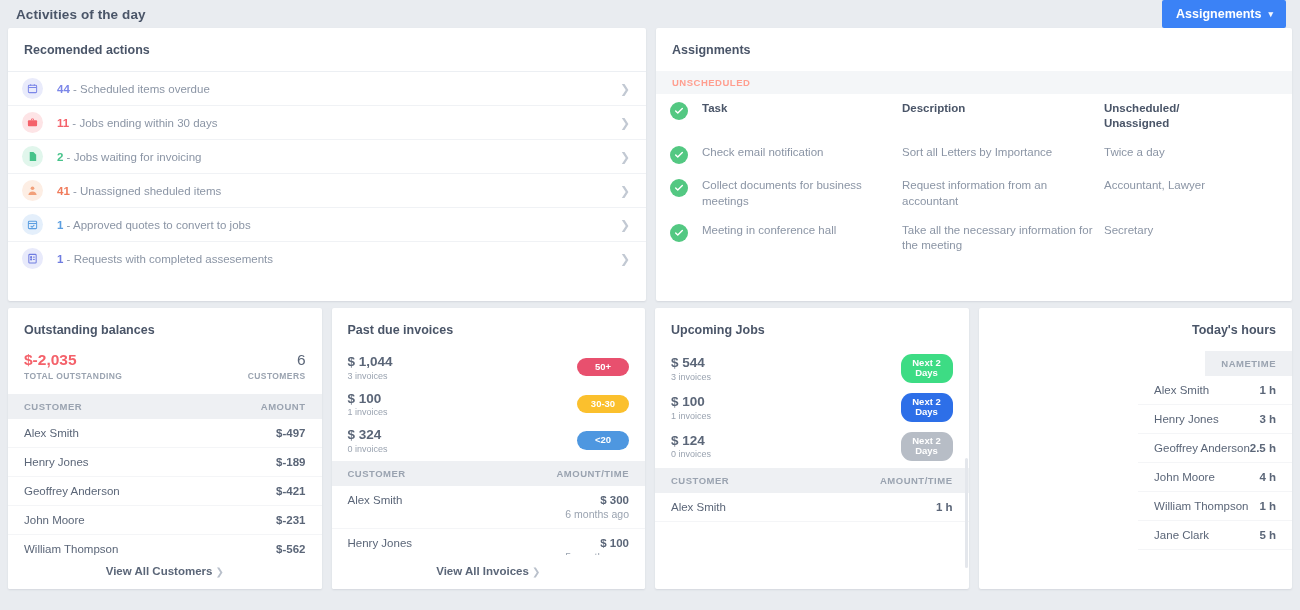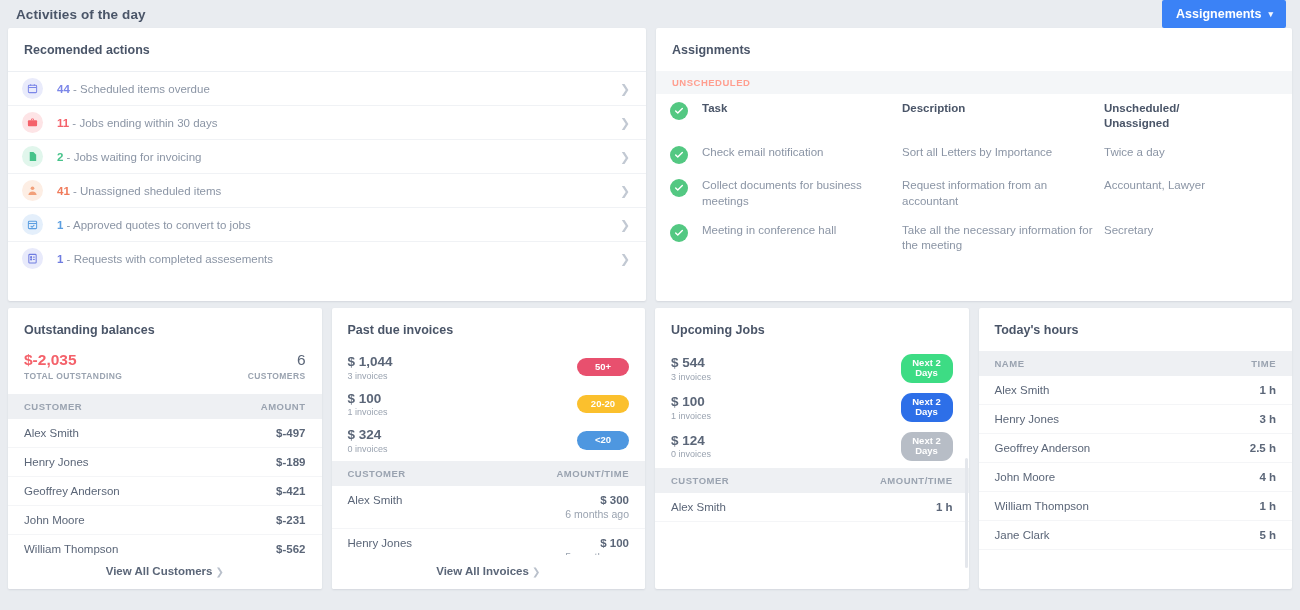--- a/index.html
+++ b/index.html
@@ -87,21 +87,21 @@
     margin-top: 1px;
   }
   .check svg { width: 10px; height: 10px; }
   .c { font-size: 11.5px; color: #8b95a5; line-height: 1.32; }
   .c1 { flex: 0 0 200px; }
   .c2 { flex: 0 0 202px; }
   .c3 { flex: 1; }
 
   
   .bcard { flex: 1 1 0; min-width: 0; position: relative; }
-  .today { flex: 1 1 0; }
+  .today { flex: 1 1 0; align-items: flex-end; }
 
   .summary {
     display: flex; align-items: flex-start; justify-content: space-between;
     padding: 0 16px 13px 16px;
   }
   .big-amt { font-size: 15.5px; font-weight: bold; color: #f4616a; line-height: 1.1; }
   .sub-lbl { font-size: 8.5px; color: #9aa3b0; letter-spacing: .4px; margin-top: 3px; font-weight: bold; }
   .cust-cnt { text-align: right; }
   .cust-num { font-size: 15.5px; color: #5b6678; line-height: 1.1; }
 
@@ -338,21 +338,21 @@
             <div class="m-amt">$ 1,044</div>
             <div class="m-sub">3 invoices</div>
           </div>
           <div class="pill" style="background:#e8506e">50+</div>
         </div>
         <div class="money-row">
           <div>
             <div class="m-amt">$ 100</div>
             <div class="m-sub">1 invoices</div>
           </div>
-          <div class="pill" style="background:#fbc02d">20-20</div>
+          <div class="pill" style="background:#fbc02d">30-30</div>
         </div>
         <div class="money-row">
           <div>
             <div class="m-amt">$ 324</div>
             <div class="m-sub">0 invoices</div>
           </div>
           <div class="pill" style="background:#4e97e0">&lt;20</div>
         </div>
       </div>
     <div class="thead">

